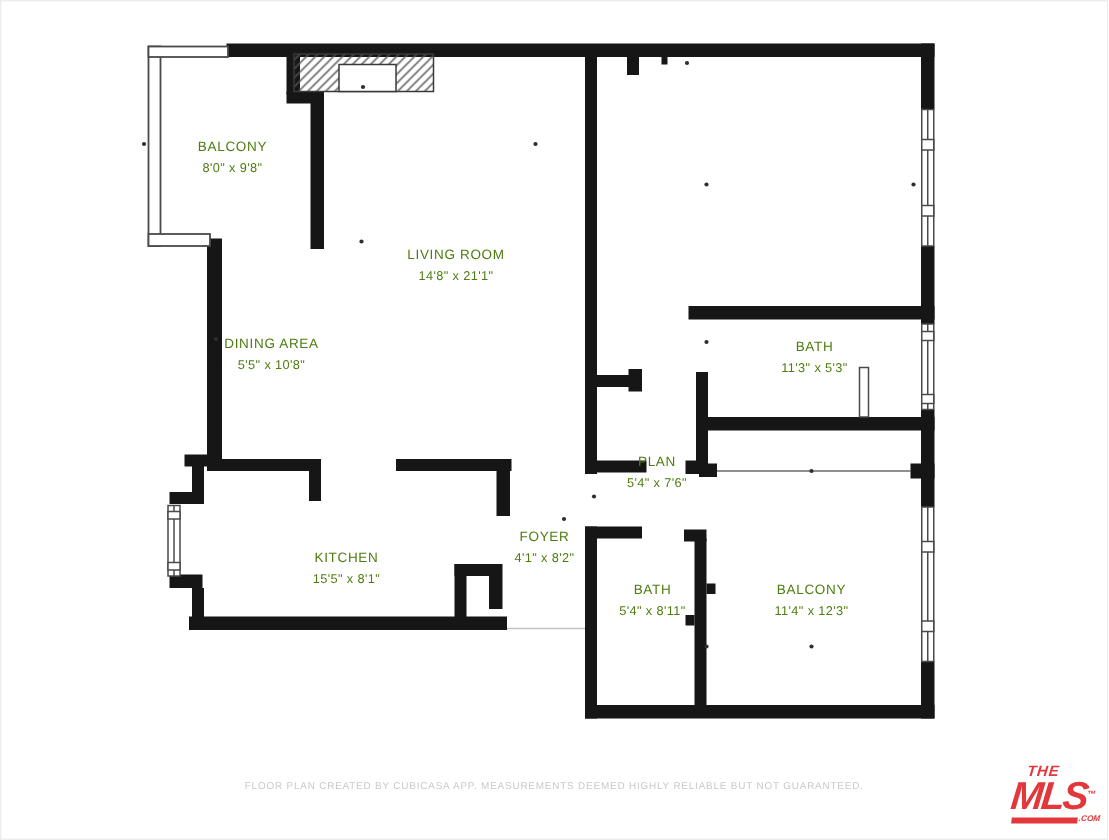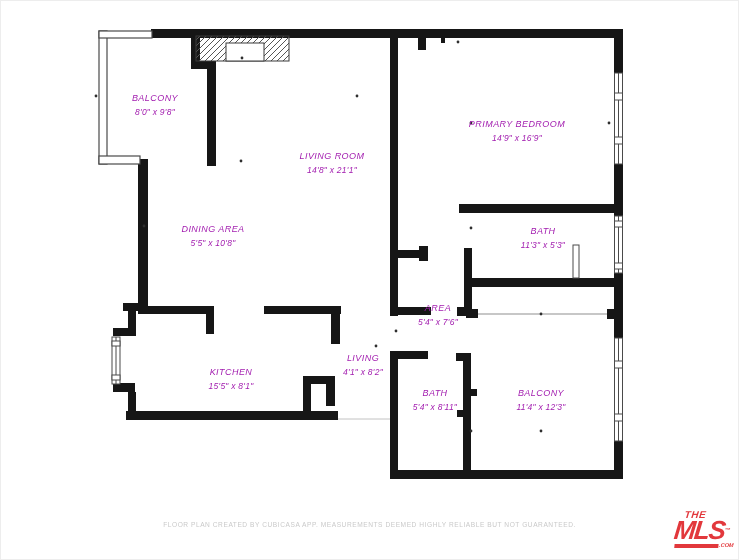--- a/index.html
+++ b/index.html
@@ -4,27 +4,27 @@
 <style>
   html,body{margin:0;padding:0;background:#fff;}
   .canvas{
     position:relative;width:739px;height:560px;background:#ffffff;
     box-sizing:border-box;border:1px solid #ededed;overflow:hidden;
     font-family:"Liberation Sans", sans-serif;
   }
   .plan-svg{position:absolute;left:0;top:0;}
   .room-label{
     position:absolute;transform:translate(-50%,-50%);
-    text-align:center;color:#a21caf;white-space:nowrap;line-height:1;font-style:italic;
+    text-align:center;color:#4d7c0f;white-space:nowrap;line-height:1;
   }
   .room-name{display:block;font-size:9px;letter-spacing:.45px;font-weight:400;}
   .room-dims{display:block;font-size:8.5px;letter-spacing:.25px;margin-top:5px;}
   .lbl-balcony{left:154px;top:104px;}
-  .lbl-living{left:303px;top:162px;margin-left:28px;}
-  .lbl-dining{left:180px;top:235px;margin-left:32px;}
+  .lbl-living{left:303px;top:176px;}
+  .lbl-dining{left:180px;top:235px;}
   .lbl-kitchen{left:230px;top:378px;}
   .lbl-foyer{left:362px;top:364px;}
   .lbl-hall{left:437px;top:314px;}
   .lbl-primary{left:516px;top:130px;}
   .lbl-bath1{left:542px;top:237px;}
   .lbl-bath2{left:434px;top:399px;}
   .lbl-bedroom{left:540px;top:399px;}
   .disclaimer{
     position:absolute;left:0;right:0;top:520px;text-align:center;
     font-size:6.6px;letter-spacing:.55px;color:#c9c9c9;font-weight:400;
@@ -169,30 +169,26 @@
   </div>
   <div class="room-label lbl-dining">
     <span class="room-name">DINING AREA</span>
     <span class="room-dims">5'5" x 10'8"</span>
   </div>
   <div class="room-label lbl-kitchen">
     <span class="room-name">KITCHEN</span>
     <span class="room-dims">15'5" x 8'1"</span>
   </div>
   <div class="room-label lbl-foyer">
-    <span class="room-name">LIVING</span>
+    <span class="room-name">FOYER</span>
     <span class="room-dims">4'1" x 8'2"</span>
   </div>
   <div class="room-label lbl-hall">
-    <span class="room-name">AREA</span>
+    <span class="room-name">PLAN</span>
     <span class="room-dims">5'4" x 7'6"</span>
-  </div>
-  <div class="room-label lbl-primary">
-    <span class="room-name">PRIMARY BEDROOM</span>
-    <span class="room-dims">14'9" x 16'9"</span>
   </div>
   <div class="room-label lbl-bath1">
     <span class="room-name">BATH</span>
     <span class="room-dims">11'3" x 5'3"</span>
   </div>
   <div class="room-label lbl-bath2">
     <span class="room-name">BATH</span>
     <span class="room-dims">5'4" x 8'11"</span>
   </div>
   <div class="room-label lbl-bedroom">

